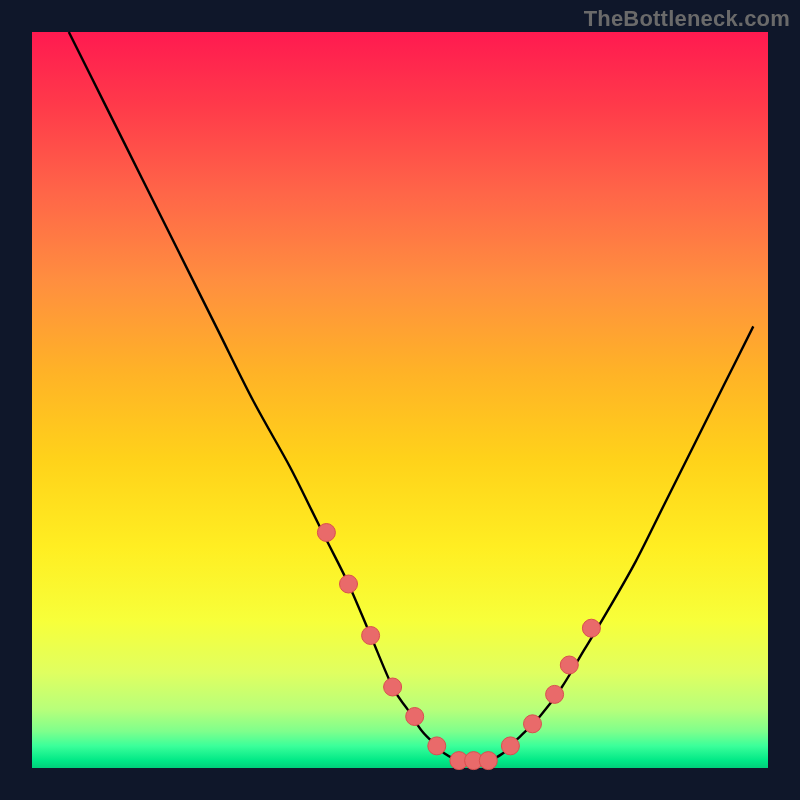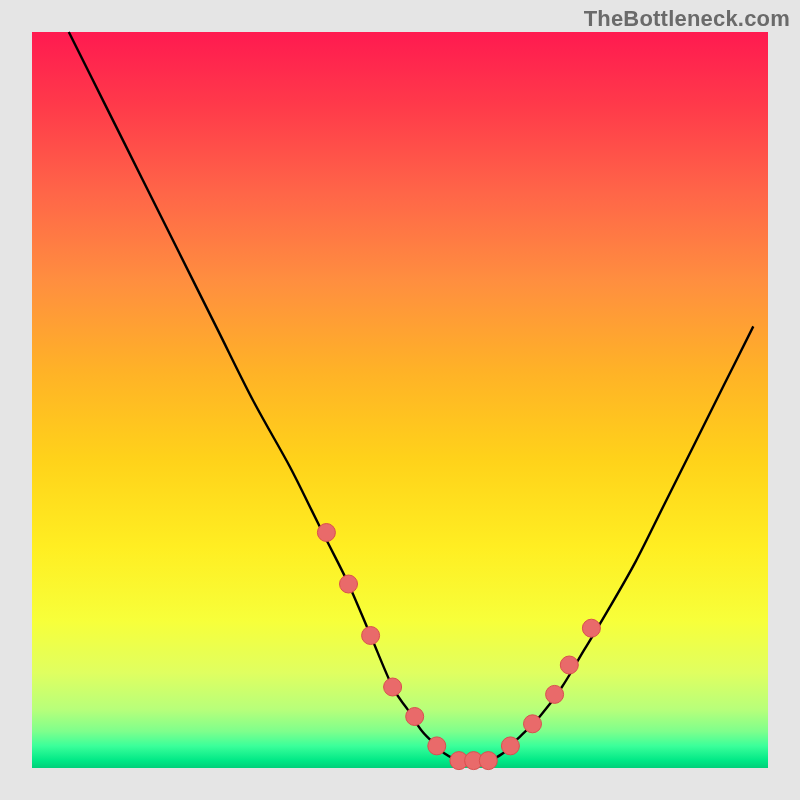--- a/index.html
+++ b/index.html
@@ -7,21 +7,21 @@
     padding: 0;
     width: 800px;
     height: 800px;
     background: #000;
     overflow: hidden;
   }
   .frame {
     position: relative;
     width: 800px;
     height: 800px;
-    background: #e5e5e5;
+    background: #0f172a;
   }
   .plot-area {
     position: absolute;
     left: 32px;
     top: 32px;
     width: 736px;
     height: 736px;
     background: linear-gradient(to bottom,
       #ff1a50 0%,
       #ff3a4a 10%,

